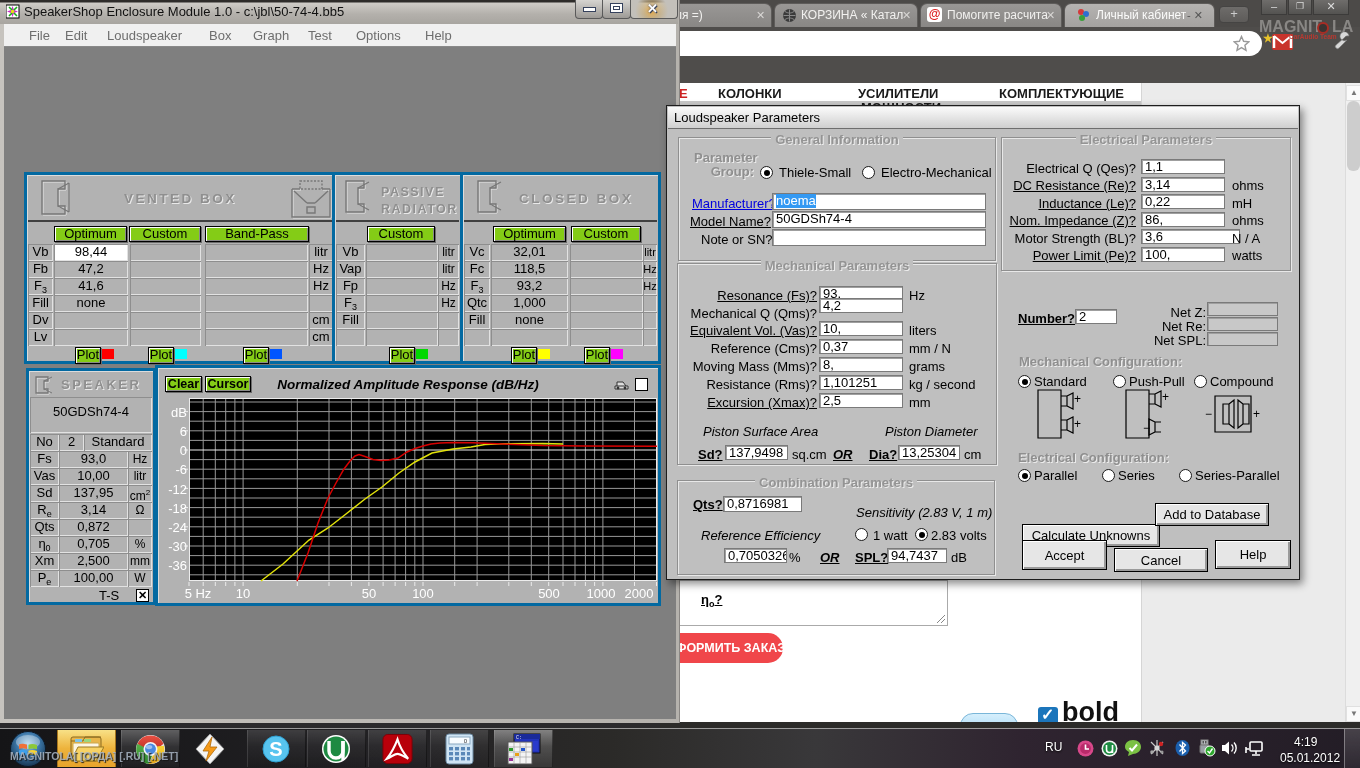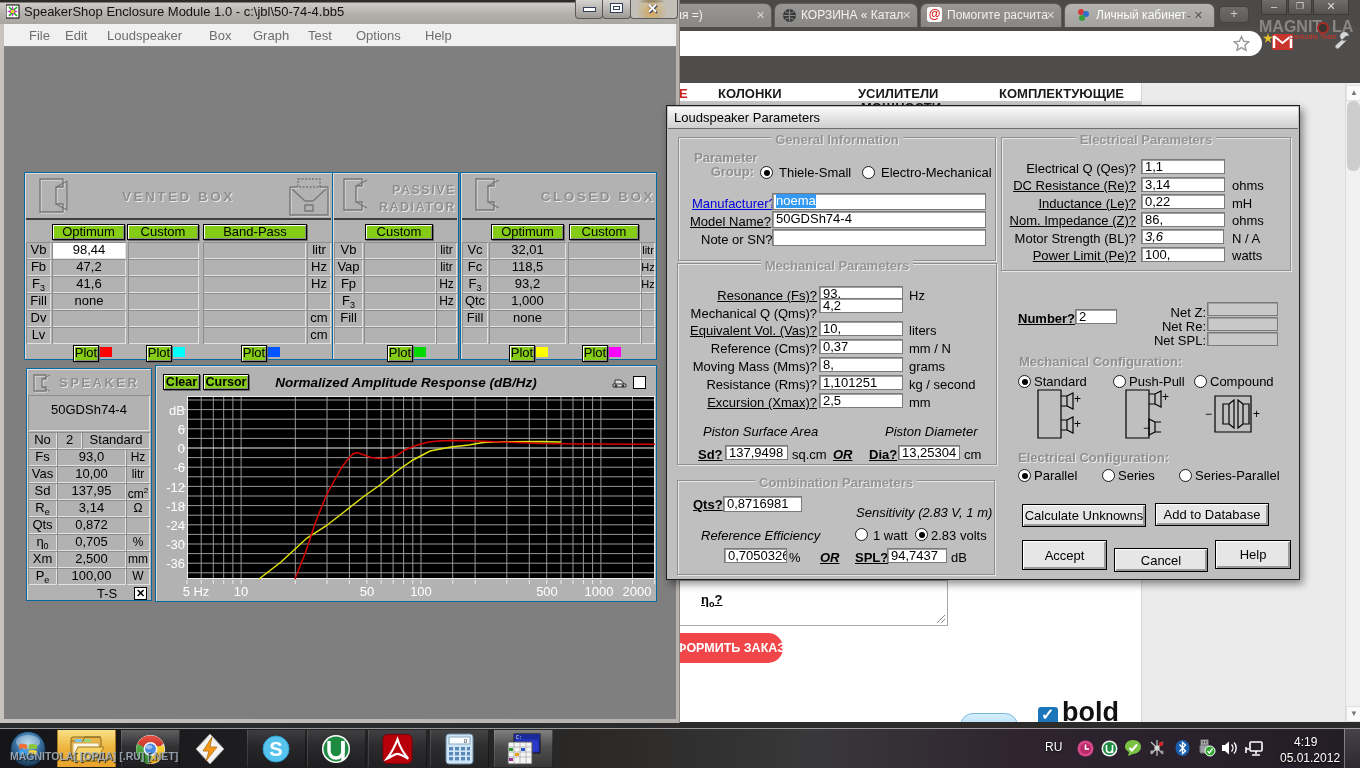--- a/index.html
+++ b/index.html
@@ -22,23 +22,23 @@
 #ss{position:absolute;left:0;top:0;width:680px;height:723px;}
 #ss .frame{position:absolute;left:0;top:0;right:0;bottom:0;background:linear-gradient(90deg,#c6c3be,#b5b2ad);box-shadow:inset -1px 0 0 #8a8784;}
 #ssTitle{position:absolute;left:0;top:0;width:678px;height:24px;background:linear-gradient(#2e2c2a 0px,#2e2c2a 2px,#cfccc7 3px,#b3b0ab 60%,#a8a5a0);}
 #ssTitle .t{position:absolute;left:24px;top:4px;font-size:13px;color:#111;}
 #ssMenu{position:absolute;left:4px;top:24px;width:672px;height:22px;background:#f0f0f0;border-bottom:1px solid #898989;}
 #ssMenu span{color:#6e6e6e;font-size:13px;margin-right:0px;display:inline-block;}
 #ssClient{position:absolute;left:4px;top:47px;width:672px;height:672px;background:#7f7f7f;}
 
 .capbtn{position:absolute;top:0;height:18px;background:linear-gradient(#d6d4d0,#9d9a96);border:1px solid #5a5a5a;border-top:none;border-radius:0 0 4px 4px;color:#333;}
 
-.panel{position:absolute;background:#b2b2b2;border:1px solid #0369a1;box-shadow:inset 1px 1px 0 #dcdcdc;}
+.panel{position:absolute;background:#b2b2b2;border:3px solid #0369a1;box-shadow:inset 1px 1px 0 #dcdcdc;}
 .phead{position:absolute;left:1px;top:1px;right:1px;height:44px;border-bottom:2px solid #404040;}
-.ptitle{position:absolute;font-weight:bold;letter-spacing:2.5px;color:#8f8f8f;text-shadow:1px 1px 0 #e9e9e9;font-size:13.5px;text-align:right;}
+.ptitle{position:absolute;font-weight:bold;letter-spacing:2.5px;color:#8f8f8f;text-shadow:1px 1px 0 #e9e9e9;font-size:13.5px;}
 .cell{position:absolute;background:#b2b2b2;box-shadow:inset 1px 1px 0 #8e8e8e, inset -1px -1px 0 #e2e2e2;font-size:13px;color:#000;text-align:center;line-height:16px;}
 .cellw{background:#ffffff;}
 .lbl{position:absolute;font-size:13px;color:#000;text-align:center;}
 .btn{position:absolute;box-sizing:border-box;background:#84cc16;border:1px solid #000;box-shadow:inset 1px 1px 0 #fff,inset -1px -1px 0 #8a8a8a,1px 1px 0 #6b6b6b;font-size:13px;color:#000;text-align:center;line-height:13px;}
 sub{font-size:9px;vertical-align:-3px;}
 .chip{position:absolute;width:22px;height:10px;}
 
 #dlg{position:absolute;left:666px;top:105px;width:632px;height:473px;background:#bfbfbf;border:1px solid #1d1d1d;box-shadow:3px 4px 8px rgba(0,0,0,.45);}
 #dlgTitle{position:absolute;left:1px;top:1px;width:630px;height:21px;background:linear-gradient(#fbfbfb,#cfcfcf);border-bottom:1px solid #6e6e6e;}
 #dlgTitle span{position:absolute;left:6px;top:3px;font-size:13px;color:#000;}
@@ -438,21 +438,21 @@
   <div class="dl dlr" style="left:250px;top:55px;width:219px;">Electrical Q (Qes)?</div>
   <div class="dl dlr" style="left:250px;top:72px;width:219px;"><span class="und">DC Resistance (Re)?</span></div>
   <div class="dl dlr" style="left:250px;top:90px;width:219px;"><span class="und">Inductance (Le)?</span></div>
   <div class="dl dlr" style="left:250px;top:107px;width:219px;"><span class="und">Nom. Impedance (Z)?</span></div>
   <div class="dl dlr" style="left:250px;top:125px;width:219px;">Motor Strength (BL)?</div>
   <div class="dl dlr" style="left:250px;top:142px;width:219px;"><span class="und">Power Limit (Pe)?</span></div>
   <div class="fld" style="left:474px;top:53px;width:84px;height:15px;">1,1</div>
   <div class="fld" style="left:474px;top:71px;width:84px;height:15px;">3,14</div>
   <div class="fld" style="left:474px;top:88px;width:84px;height:15px;">0,22</div>
   <div class="fld" style="left:474px;top:106px;width:84px;height:15px;">86,</div>
-  <div class="fld" style="left:474px;top:123px;width:83px;height:15px;font-style:italic;">3,6</div>
+  <div class="fld" style="left:474px;top:123px;width:99px;height:15px;">3,6</div>
   <div class="fld" style="left:474px;top:141px;width:84px;height:15px;">100,</div>
   <div class="dl" style="left:565px;top:72px;">ohms</div>
   <div class="dl" style="left:565px;top:90px;">mH</div>
   <div class="dl" style="left:565px;top:107px;">ohms</div>
   <div class="dl" style="left:565px;top:125px;">N / A</div>
   <div class="dl" style="left:565px;top:142px;">watts</div>
 
   <div class="grp" style="left:10px;top:157px;width:318px;height:200px;">
       <div class="gtitle"><span>Mechanical Parameters</span></div>
     </div>
@@ -548,21 +548,21 @@
     <text x="48" y="30" font-size="12" font-family="Liberation Sans">+</text>
   </svg>
   <div class="dl grayb" style="left:351px;top:344px;">Electrical Configuration:</div>
   <div class="radio sel" style="left:351px;top:363px;"></div>
   <div class="dl" style="left:367px;top:362px;">Parallel</div>
   <div class="radio" style="left:435px;top:363px;"></div>
   <div class="dl" style="left:451px;top:362px;">Series</div>
   <div class="radio" style="left:512px;top:363px;"></div>
   <div class="dl" style="left:528px;top:362px;">Series-Parallel</div>
 
-  <div class="dbtn" style="left:355px;top:398px;width:124px;height:23px;line-height:22px;">Calculate Unknowns</div>
+  <div class="dbtn" style="left:355px;top:418px;width:138px;height:23px;line-height:22px;">Calculate Unknowns</div>
   <div class="dbtn" style="left:488px;top:397px;width:114px;height:23px;line-height:22px;">Add to Database</div>
   <div class="dbtn" style="left:355px;top:434px;width:85px;height:30px;line-height:29px;">Accept</div>
   <div class="dbtn" style="left:447px;top:442px;width:94px;height:24px;line-height:23px;">Cancel</div>
   <div class="dbtn" style="left:548px;top:434px;width:76px;height:29px;line-height:28px;">Help</div>
 </div>
 
 <div id="taskbar">
 
   <svg style="position:absolute;left:8px;top:1px;" width="40" height="38" viewBox="0 0 40 38">
     <defs>

